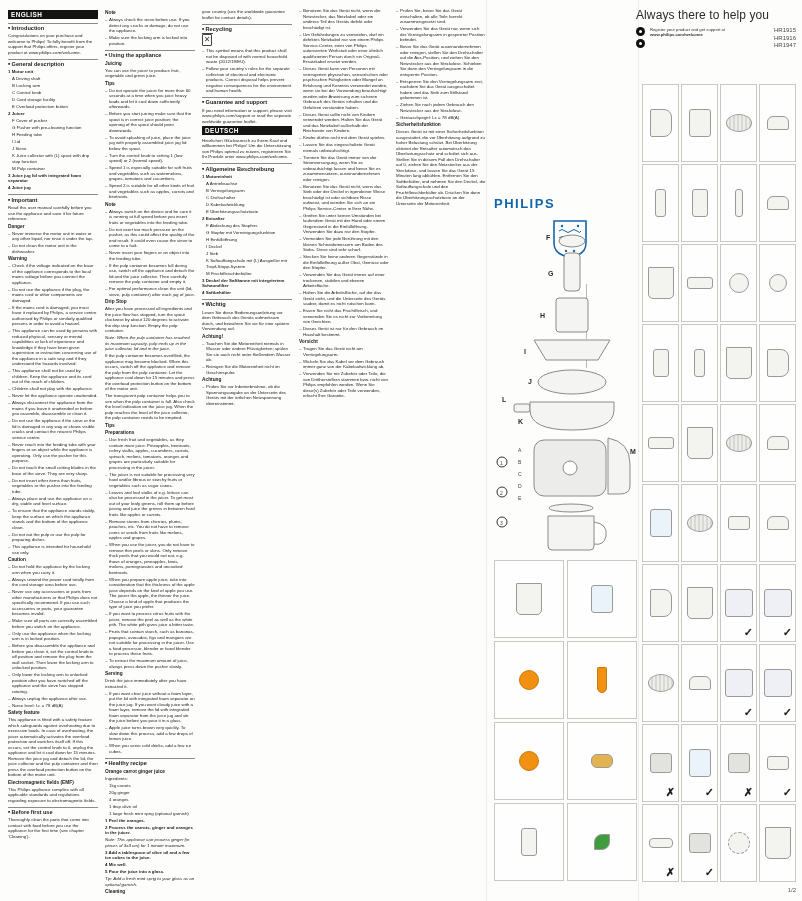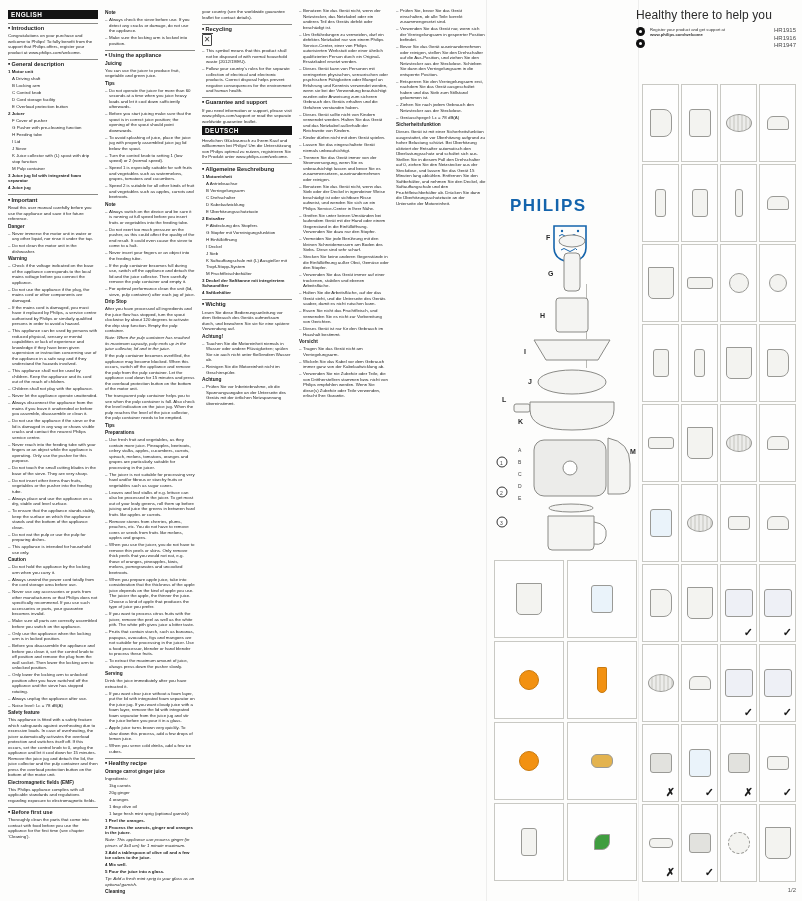--- a/index.html
+++ b/index.html
@@ -30,21 +30,21 @@
   .hero-row{display:flex;margin-top:5px;gap:5px;align-items:flex-start;}
   .hero-icons{display:flex;flex-direction:column;gap:3px;}
   .dot{width:9px;height:9px;border-radius:50%;background:#111;position:relative;}
   .dot::after{content:"";position:absolute;left:3px;top:3px;width:3px;height:3px;background:#fff;border-radius:50%;}
   .hero-reg{font-size:4.2px;line-height:5.4px;color:#333;width:78px;}
   .hero-url{font-weight:bold;}
   .hero-models{margin-left:auto;text-align:right;font-size:6px;line-height:7.6px;color:#4a4a4a;}
 
   
   .brand{position:absolute;left:494px;top:196px;width:140px;}
-  .logo{font-size:17px;font-weight:bold;letter-spacing:1.5px;margin-left:16px;}
+  .logo{font-size:13px;font-weight:bold;letter-spacing:1.5px;}
   .shield{display:block;margin:8px 0 0 58px;}
   .microprint{position:absolute;left:92px;top:88px;width:2px;}
   .microprint i{display:block;width:1.4px;height:26px;background:#b9b9b5;margin-bottom:3px;}
 
   
   .diagram{position:absolute;left:490px;top:228px;}
   .diagram text{font-family:"Liberation Sans",sans-serif;font-size:7px;font-weight:bold;fill:#2a2a2a;}
   .diagram .tiny{font-size:5px;font-weight:normal;fill:#444;}
 
   
@@ -265,21 +265,21 @@
         <div class="blk blk-b">Bevor Sie das Gerät auseinandernehmen oder reinigen, stellen Sie den Drehschalter auf die Aus-Position, und ziehen Sie den Netzstecker aus der Steckdose. Schieben Sie dann den Verriegelungsarm in die entsperrte Position.</div>
         <div class="blk blk-b">Entsperren Sie den Verriegelungsarm erst, nachdem Sie das Gerät ausgeschaltet haben und das Sieb zum Stillstand gekommen ist.</div>
         <div class="blk blk-b">Ziehen Sie nach jedem Gebrauch den Netzstecker aus der Steckdose.</div>
         <div class="blk blk-b">Geräuschpegel: Lc = 78 dB(A)</div>
         <div class="blk blk-sub">Sicherheitsfunktion</div>
         <div class="blk blk-p">Dieses Gerät ist mit einer Sicherheitsfunktion ausgestattet, die vor Überhitzung aufgrund zu hoher Belastung schützt. Bei Überhitzung aktiviert der Entsafter automatisch den Überlastungsschutz und schaltet sich aus. Stellen Sie in diesem Fall den Drehschalter auf 0, ziehen Sie den Netzstecker aus der Steckdose, und lassen Sie das Gerät 15 Minuten lang abkühlen. Entfernen Sie den Saftbehälter, und nehmen Sie den Deckel, die Saftauffangschale und den Fruchtfleischbehälter ab. Drücken Sie dann die Überhitzungsschutztaste an der Unterseite der Motoreinheit.</div>
       </div>
     </div>
 
   <div class="hero">
-    <div class="hero-title">Healthy there to help you</div>
+    <div class="hero-title">Always there to help you</div>
     <div class="hero-row">
       <div class="hero-icons">
         <span class="dot"></span>
         <span class="dot"></span>
       </div>
       <div class="hero-reg">
         <div>Register your product and get support at</div>
         <div class="hero-url">www.philips.com/welcome</div>
       </div>
       <div class="hero-models">

